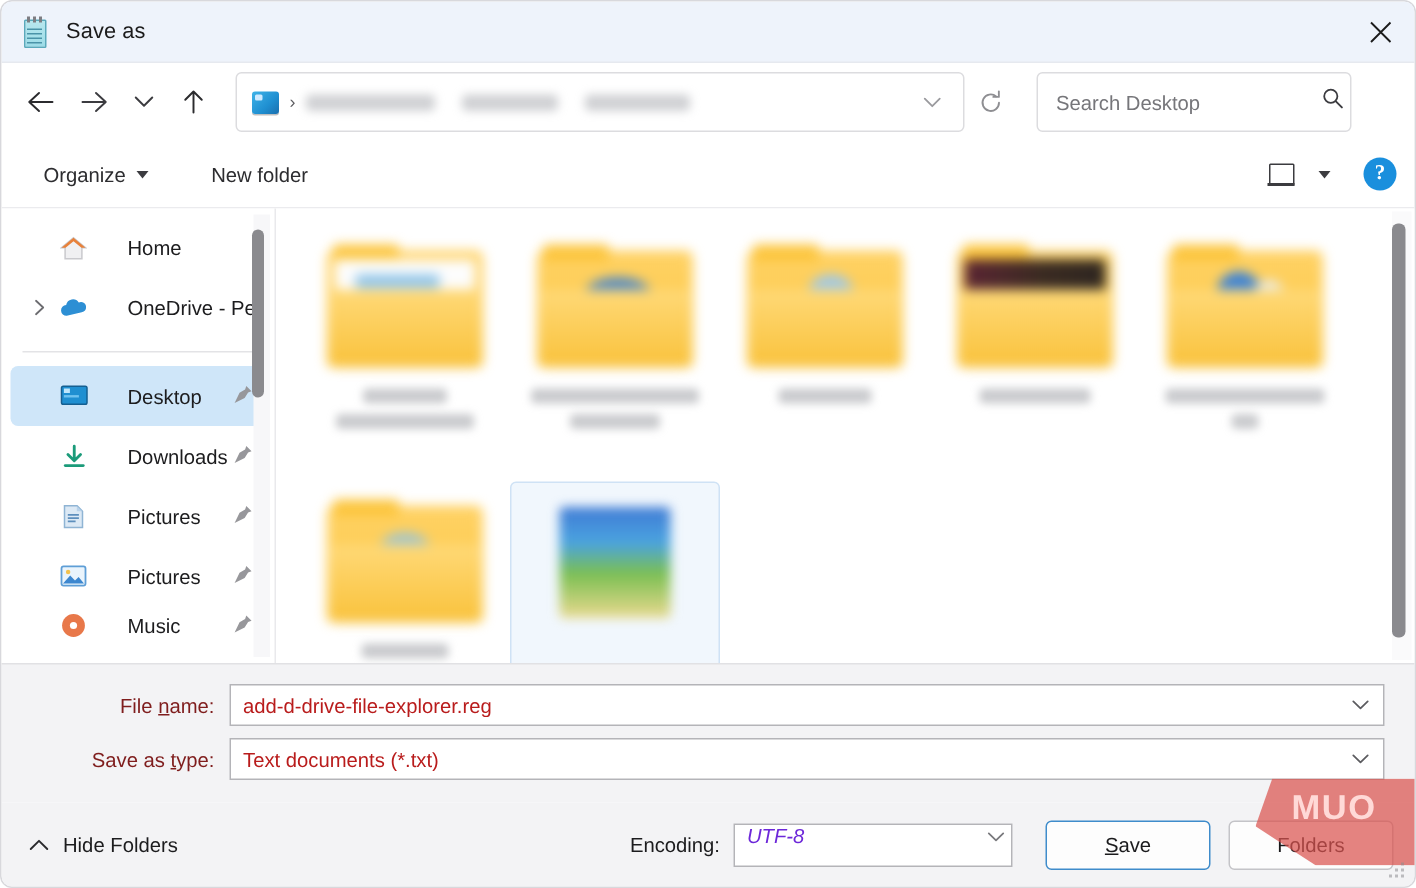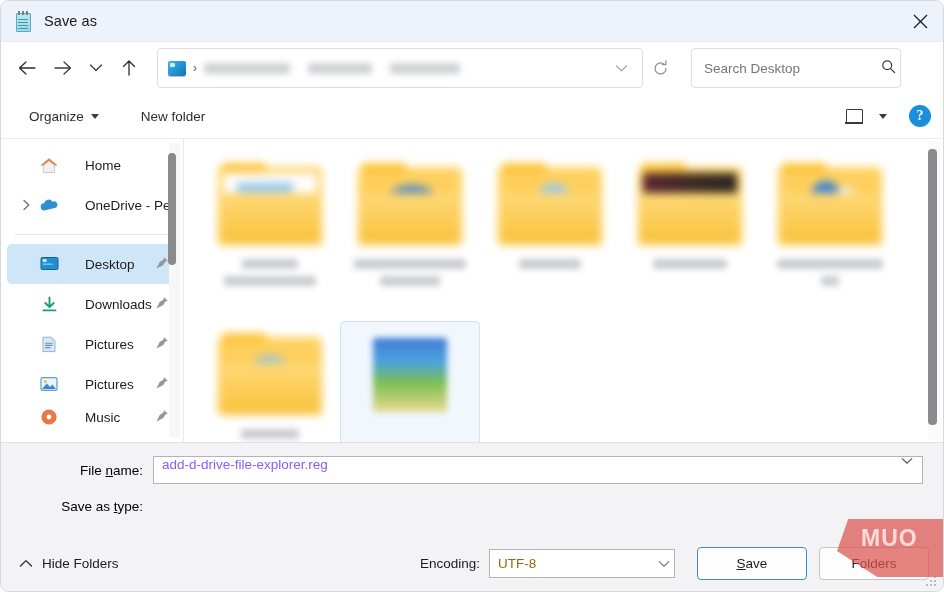--- a/index.html
+++ b/index.html
@@ -206,43 +206,43 @@
   }
 
   
   .formarea {
     flex: 0 0 auto; background: #f3f3f5; border-top: 1px solid #e1e1e4;
     padding: 12px 12px 8px 12px;
   }
   .formrow { display: flex; align-items: center; height: 30px; margin-bottom: 6px; }
   .formrow .lab {
     width: 140px; text-align: right; padding-right: 10px;
-    font-size: 13.5px; color: #000000;
+    font-size: 13.5px; color: #7f1d1d;
   }
   .combo {
     flex: 1; height: 28px; background: #fff; border: 1px solid #b4b4b8;
-    display: flex; align-items: flex-start; padding: 0 4px 0 8px;
-    font-size: 13.5px; color: #8b5cf6; margin-right: 8px;
+    display: flex; align-items: center; padding: 0 4px 0 8px;
+    font-size: 13.5px; color: #b91c1c; margin-right: 8px;
   }
   .combo .val { flex: 1; white-space: nowrap; overflow: hidden; }
   .combo .cv { width: 22px; display: flex; align-items: center; justify-content: center; }
 
   
   .footer {
     flex: 0 0 auto; height: 56px; background: #f3f3f5;
     display: flex; align-items: center; padding: 0 14px 0 18px;
     position: relative;
   }
   .hidefolders { display: flex; align-items: center; gap: 9px; font-size: 13.5px; color: #1c1c1e; }
   .footer-spacer { flex: 1; }
   .enc-label { font-size: 13.5px; color: #1c1c1e; margin-right: 9px; }
   .enc-combo {
     width: 186px; height: 29px; background: #fff; border: 1px solid #b4b4b8;
-    display: flex; align-items: center; padding: 0 4px 0 8px;
-    font-size: 13.5px; color: #a16207; margin-right: 22px;
+    display: flex; padding: 0 4px 0 8px;
+    font-size: 13.5px; color: #6d28d9; margin-right: 22px; font-style: italic;
   }
   .enc-combo .val { flex: 1; }
   .btn {
     width: 110px; height: 33px; border-radius: 4px; background: #fdfdfd;
     border: 1px solid #c4c4c8; font-size: 13.5px; color: #1b1b1d;
     display: flex; align-items: center; justify-content: center;
     font-family: "Liberation Sans", sans-serif;
   }
   .btn.default { border: 1.6px solid #3f8ccb; margin-right: 12px; }
   .u { text-decoration: underline; }
@@ -595,20 +595,28 @@
         <div class="val">add-d-drive-file-explorer.reg</div>
         <div class="cv">
           <svg width="12" height="8" viewBox="0 0 12 8">
               <path d="M1.2 1.6 L6 6.2 L10.8 1.6" stroke="#5c5c60" stroke-width="1.2" fill="none" stroke-linecap="round" stroke-linejoin="round"></path>
             </svg>
         </div>
       </div>
     </div>
     <div class="formrow">
       <div class="lab">Save as&nbsp;<span class="u">t</span>ype:</div>
+      <div class="combo">
+        <div class="val">Text documents (*.txt)</div>
+        <div class="cv">
+          <svg width="12" height="8" viewBox="0 0 12 8">
+              <path d="M1.2 1.6 L6 6.2 L10.8 1.6" stroke="#5c5c60" stroke-width="1.2" fill="none" stroke-linecap="round" stroke-linejoin="round"></path>
+            </svg>
+        </div>
+      </div>
     </div>
   </div>
 
   <div class="footer">
     <div class="hidefolders">
       <span>
         <svg width="14" height="9" viewBox="0 0 14 9">
             <path d="M1.5 7 L7 1.6 L12.5 7" stroke="#2b2b2e" stroke-width="1.3" fill="none" stroke-linecap="round" stroke-linejoin="round"></path>
           </svg>
       </span>

